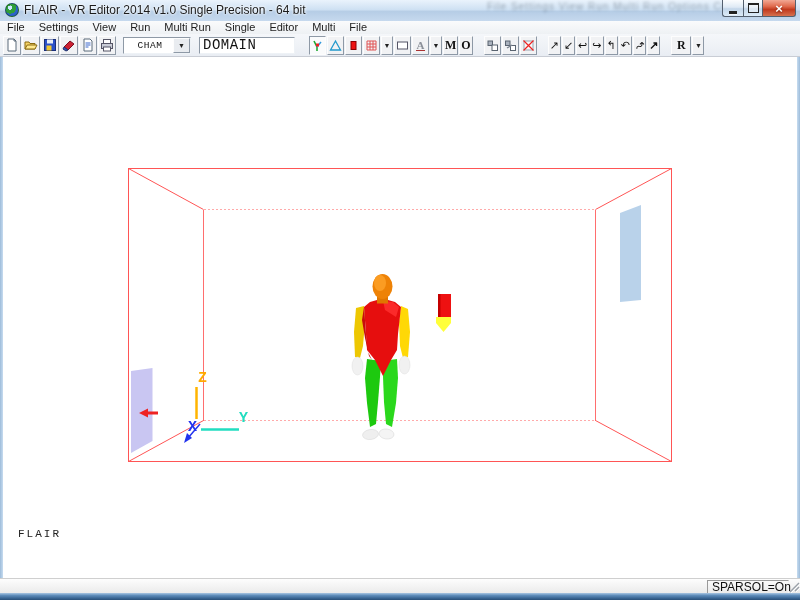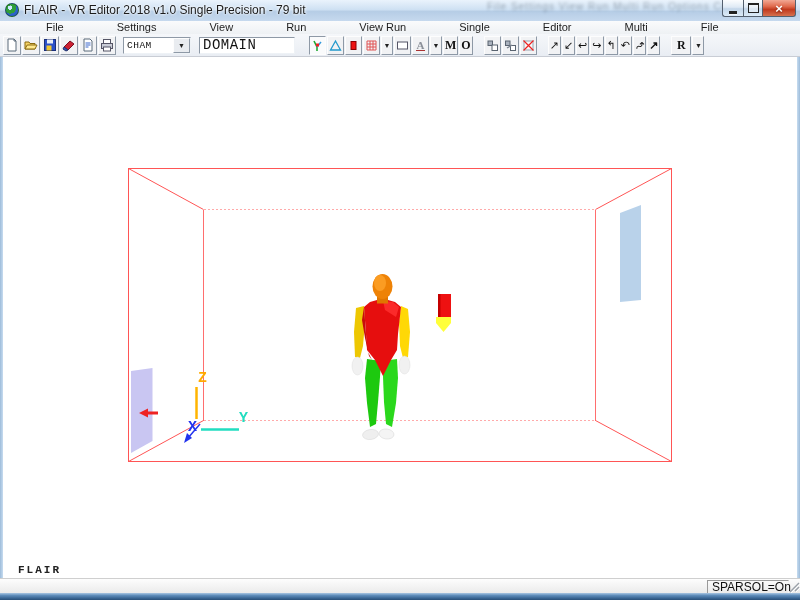--- a/index.html
+++ b/index.html
@@ -27,54 +27,54 @@
   .winbtn.close{width:33px;border-left:none;border-radius:0 0 3px 0;
     background:linear-gradient(#f2a894,#e06a4d 40%,#c13a1e 60%,#d6704e);}
   .g-min{width:8px;height:3px;background:#222;transform:translateY(4px);box-shadow:0 1px 0 rgba(255,255,255,.7);}
   .g-max{width:9px;height:7px;border:1px solid #222;border-top-width:2px;background:rgba(255,255,255,.4);}
   .g-close{color:#fff;font-weight:bold;font-size:13px;line-height:13px;text-shadow:0 1px 2px #7e1d08;}
 
   
   .menubar{position:absolute;left:0;top:21px;width:800px;height:13px;
     background:linear-gradient(#fafbfc,#eef1f4);border-bottom:1px solid #d8dce2;
     display:flex;align-items:center;font-size:11px;color:#1d1d1d;}
-  .menu-item{padding:12px 7px;line-height:13px;cursor:default;margin-left:39px;}
+  .menu-item{padding:12px 7px;line-height:13px;cursor:default;}
 
   
   .toolbar{position:absolute;left:0;top:34px;width:800px;height:23px;
     background:linear-gradient(#f5f7fa,#e9edf3);border-bottom:1px solid #c9cdd5;
     display:flex;align-items:center;padding-left:3px;box-sizing:border-box;}
   .tbtn{height:19px;min-width:16px;box-sizing:border-box;margin-right:1px;
     border:1px solid;border-color:#fdfdfd #8e99a6 #8e99a6 #fdfdfd;background:#f1f2f4;
     display:flex;align-items:center;justify-content:center;padding:0 1px;font-size:11px;color:#111;}
   .tbtn.narrow{min-width:13px;}
   .tbtn.dd{min-width:12px;font-size:7px;color:#222;}
   .tbtn.pressed{border-color:#8e99a6 #fdfdfd #fdfdfd #8e99a6;background:#fafbfc;}
-  .gap6{margin-left:6px;} .gap10{margin-left:10px;} .gap14{margin-left:14px;}
+  .gap6{margin-left:6px;text-align:center;} .gap10{margin-left:10px;} .gap14{margin-left:14px;}
   .serifbtn{font-family:"Liberation Serif",serif;font-weight:bold;font-size:12px;}
   .arrowbtn{font-size:11px;font-weight:normal;}
   .arrowbtn.bold{font-weight:bold;}
   .rot45{display:inline-block;transform:rotate(-45deg);}
   .combo{height:17px;width:68px;box-sizing:border-box;display:flex;
     border:1px solid;border-color:#8e99a6 #eef2f6 #eef2f6 #8e99a6;background:#fff;}
   .combo-text{flex:1;font-family:"Liberation Mono",monospace;font-size:9.5px;line-height:15px;
     padding-left:3px;color:#111;letter-spacing:.5px;}
   .combo-arrow{width:15px;border:1px solid;border-color:#fdfdfd #8e99a6 #8e99a6 #fdfdfd;
     background:#e9ecf0;font-size:7px;display:flex;align-items:center;justify-content:center;color:#222;}
   .tfield{height:17px;width:96px;box-sizing:border-box;margin-left:8px;
     border:1px solid;border-color:#8e99a6 #eef2f6 #eef2f6 #8e99a6;background:#fff;
     font-family:"Liberation Mono",monospace;font-size:14px;color:#111;letter-spacing:.5px;padding:0 0 0 3px;outline:none;}
 
   
   .side-border{position:absolute;top:57px;width:3px;height:521px;
     background:linear-gradient(90deg,#9dbcda,#c7dcf0);}
   .side-border.right{right:0;background:linear-gradient(90deg,#c7dcf0,#9dbcda);}
   .canvas{position:absolute;left:3px;top:57px;width:794px;height:521px;background:#ffffff;}
   .flair-label{position:absolute;left:15px;top:471px;font-family:"Liberation Mono",monospace;
-    font-weight:bold;font-size:11px;letter-spacing:2px;color:#222;margin-top:36px;}
+    font-weight:normal;font-size:11px;letter-spacing:2px;color:#222;}
 
   
   .statusbar{position:absolute;left:0;top:578px;width:800px;height:15px;
     background:linear-gradient(#fdfdfd,#ebebeb);border-top:1px solid #cfcfcf;box-sizing:border-box;}
   .status-panel{position:absolute;right:11px;top:1px;width:76px;height:12px;
     border:1px solid;border-color:#9a9a9a #f4f4f4 #f4f4f4 #9a9a9a;
     font-size:12px;line-height:12px;padding-left:4px;color:#111;background:transparent;box-sizing:content-box;}
   .grip{position:absolute;right:0;top:2px;width:11px;height:12px;}
 
   .bottom-border{position:absolute;left:0;top:593px;width:800px;height:7px;
@@ -83,40 +83,40 @@
   svg text{user-select:none;}
 </style>
 </head>
 <body>
 
 <div class="win">
 
   <div class="titlebar">
     <span class="ghost">File  Settings  View  Run  Multi Run  Options  Compile</span>
     <span class="app-icon"></span>
-    <span class="title-text">FLAIR - VR Editor 2018 v1.0 Single Precision - 79 bit</span>
+    <span class="title-text">FLAIR - VR Editor 2014 v1.0 Single Precision - 64 bit</span>
     <span class="winbtns">
       <span class="winbtn min">
           <span class="g-min"></span>
         </span>
       <span class="winbtn max">
           <span class="g-max"></span>
         </span>
       <span class="winbtn close">
           <span class="g-close">×</span>
         </span>
     </span>
   </div>
 
   <div class="menubar">
     <span class="menu-item">File</span>
     <span class="menu-item">Settings</span>
     <span class="menu-item">View</span>
     <span class="menu-item">Run</span>
-    <span class="menu-item">View Run</span>
+    <span class="menu-item">Multi Run</span>
     <span class="menu-item">Single</span>
     <span class="menu-item">Editor</span>
     <span class="menu-item">Multi</span>
     <span class="menu-item">File</span>
   </div>
 
   <div class="toolbar">
 
     <span class="tbtn">
       <svg width="14" height="14" viewBox="0 0 14 14">

